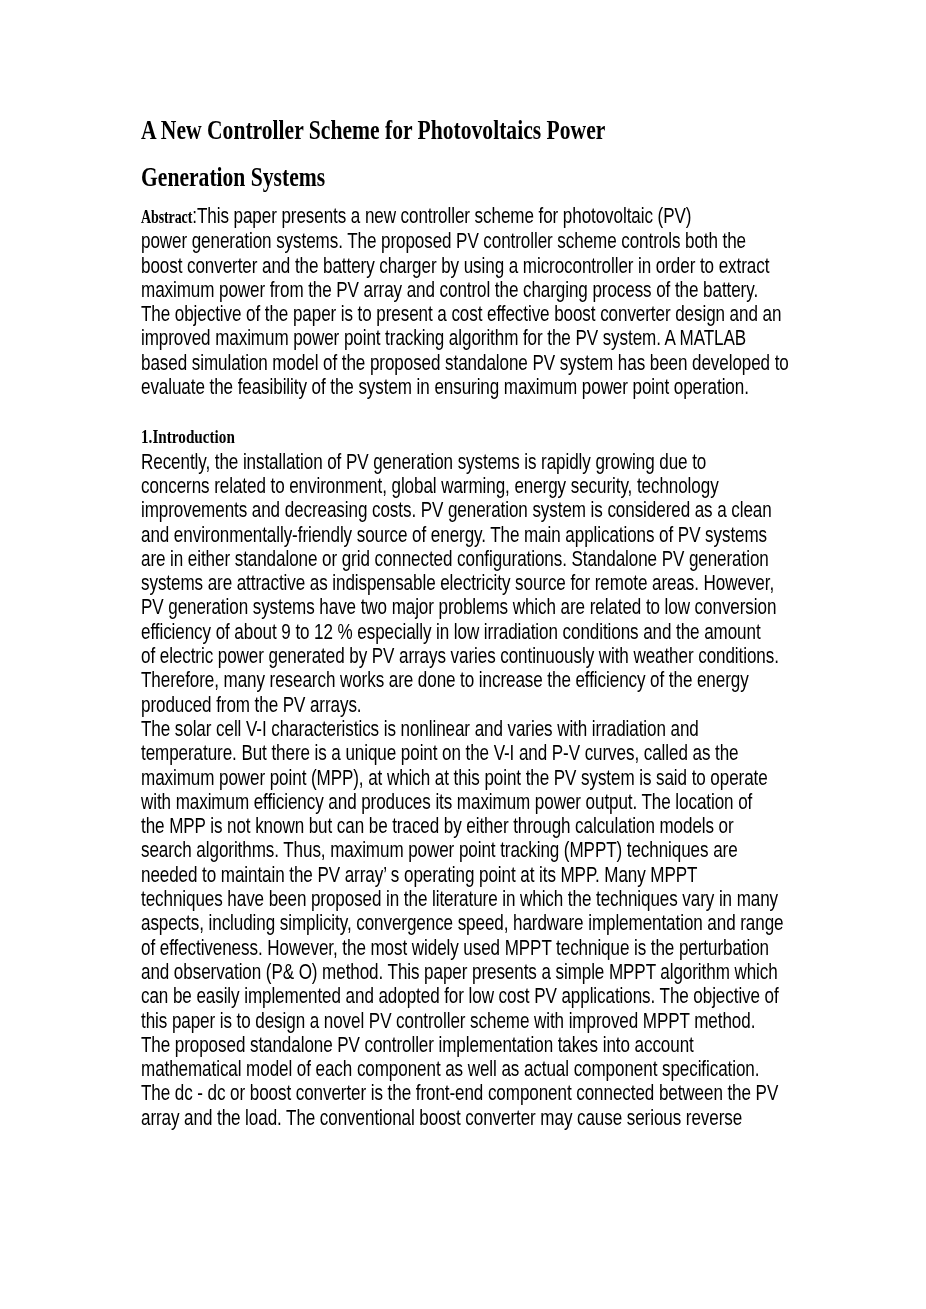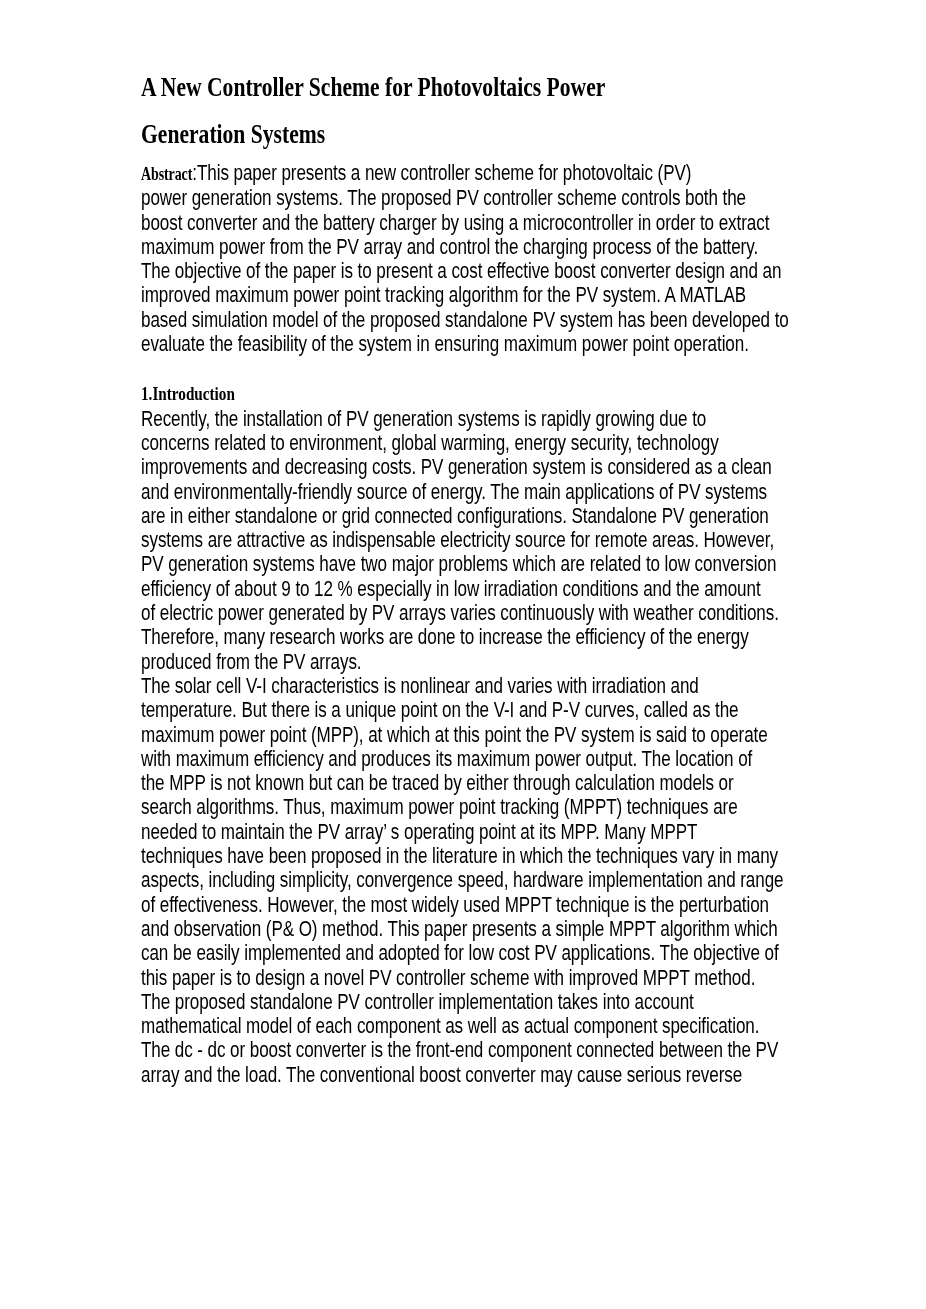--- a/index.html
+++ b/index.html
@@ -10,21 +10,21 @@
   .page {
     position: relative;
     width: 926px;
     height: 1309px;
     background: #ffffff;
     color: #000000;
     overflow: hidden;
   }
   .content {
     padding-left: 141px;
-    padding-top: 64px;
+    padding-top: 107px;
   }
   .title {
     margin: 0;
     width: 720px;
     font-family: "Liberation Serif", serif;
     font-weight: bold;
     font-size: 27px;
     line-height: 46.5px;
     white-space: pre-line;
     transform: scaleX(0.8);

